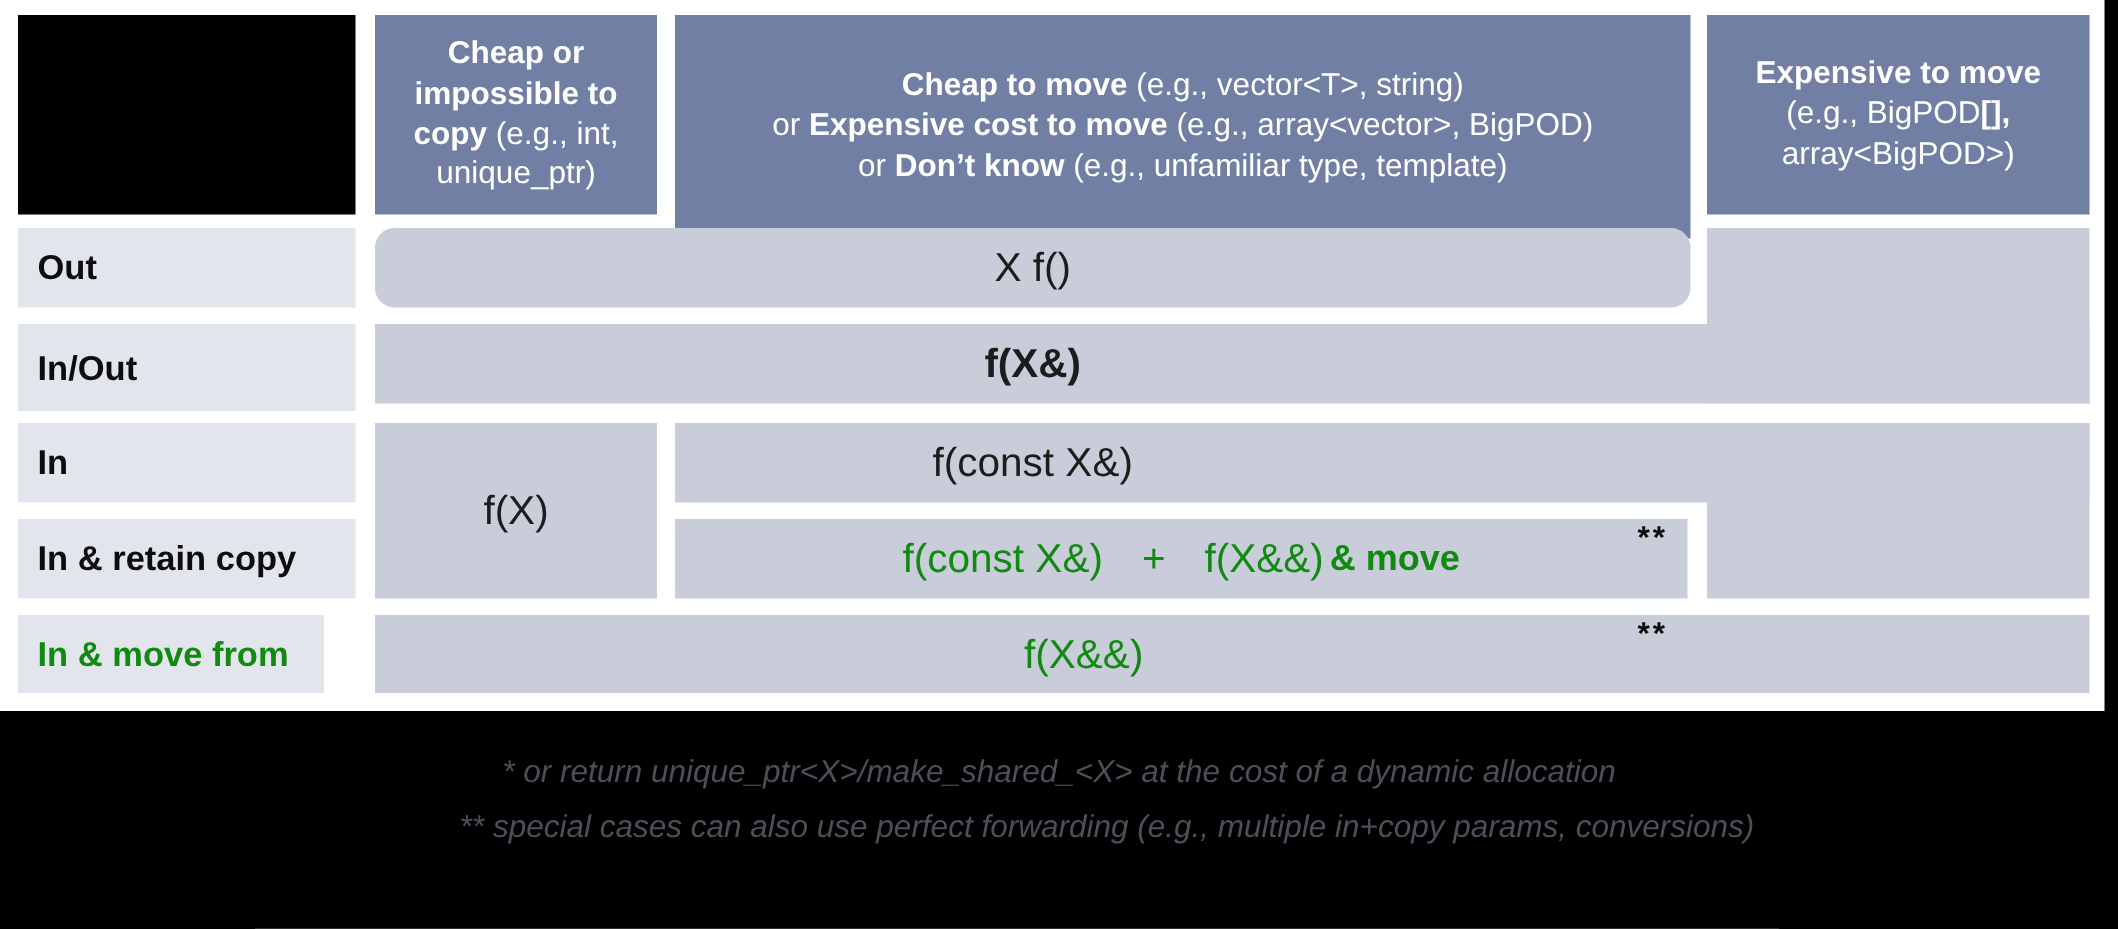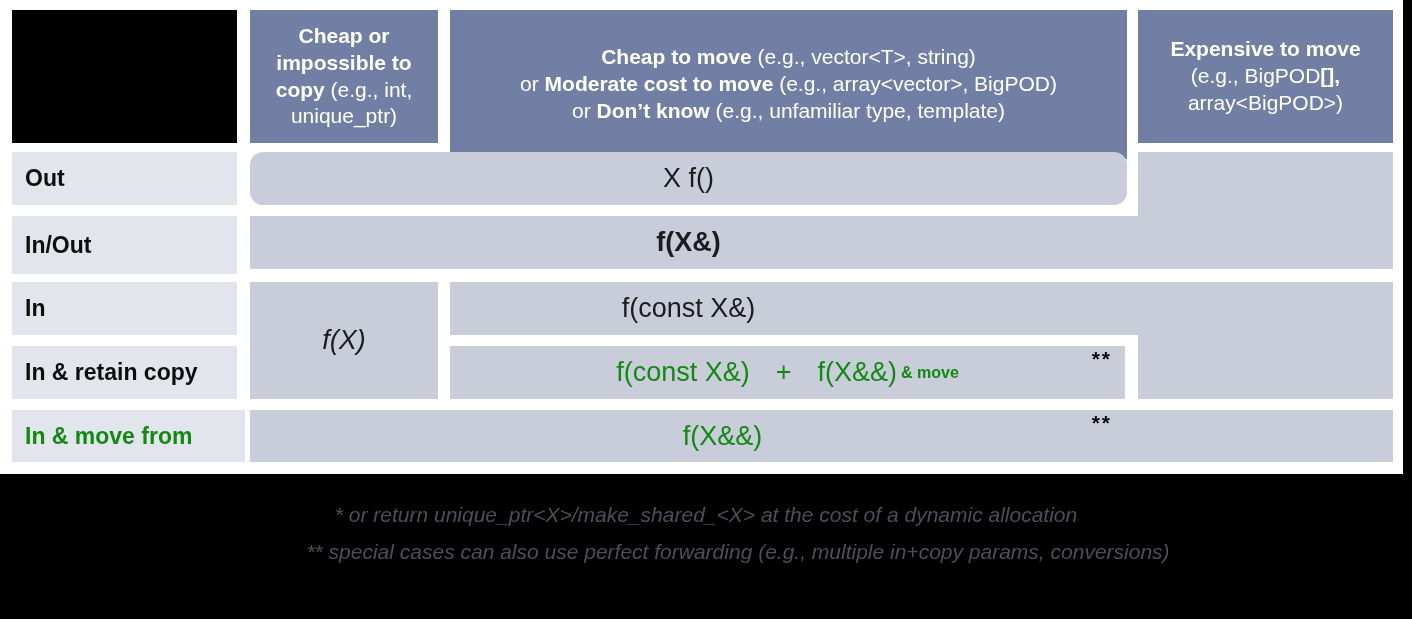--- a/index.html
+++ b/index.html
@@ -12,41 +12,41 @@
        justify-content:center;text-align:center;font-size:21px;line-height:1.28;padding:2px 4px;}
   .hdr .b{font-weight:bold;}
   .rowlabel{background:var(--label-bg,#E3E5EC);color:#0d0d0d;font-weight:bold;font-size:23px;
             display:flex;align-items:center;padding-left:13px;}
   .cell{background:var(--cell-bg,#C9CDD9);}
   .codecell{display:flex;align-items:center;justify-content:center;
             font-size:27px;color:#1c1c1c;}
   .inner{position:absolute;top:0;bottom:0;display:flex;align-items:center;justify-content:center;
          font-size:27px;color:#1c1c1c;}
   .green{color:var(--green,#118A11);}
-  .suffix{font-size:16px;margin-left:4px;font-weight:bold;}
+  .suffix{font-size:24px;margin-left:4px;font-weight:bold;}
   .plus{margin:0 26px;}
   .note{position:absolute;font-weight:bold;font-size:21px;color:#0d0d0d;letter-spacing:2px;}
   .foot{position:absolute;left:0;width:100%;text-align:center;font-style:italic;
         font-size:21px;color:var(--footnote-text,#4C4F5A);}
 </style>
 </head>
 <body>
 
 <div class="stage">
   <div class="panel"></div>
 
   <div class="box corner" style="left:12px;top:10px;width:225px;height:133px;"></div>
 
   <div class="box hdr" style="left:250px;top:10px;width:188px;height:133px;">
     <div><span class="b">Cheap or impossible to copy</span><span> (e.g., int, unique_ptr)</span></div>
   </div>
 
   <div class="box hdr" style="left:450px;top:10px;width:677px;height:149px;">
     <div><span class="b">Cheap to move</span><span> (e.g., vector&lt;T&gt;, string)</span></div>
-    <div><span>or </span><span class="b">Moderate cost to move</span><span> (e.g., array&lt;vector&gt;, BigPOD)</span></div>
+    <div><span>or </span><span class="b">Expensive cost to move</span><span> (e.g., array&lt;vector&gt;, BigPOD)</span></div>
     <div><span>or </span><span class="b">Don’t know</span><span> (e.g., unfamiliar type, template)</span></div>
   </div>
 
   <div class="box hdr" style="left:1138px;top:10px;width:255px;height:133px;">
     <div class="b">Expensive to move</div>
     <div><span>(e.g., BigPOD</span><span class="b">[],</span></div>
     <div>array&lt;BigPOD&gt;)</div>
   </div>
 
   <div class="box rowlabel" style="left:12px;top:152px;width:225px;height:53px;">
@@ -54,37 +54,37 @@
     </div>
   <div class="box rowlabel" style="left:12px;top:216px;width:225px;height:58px;">
       <span>In/Out</span>
     </div>
   <div class="box rowlabel" style="left:12px;top:282px;width:225px;height:53px;">
       <span>In</span>
     </div>
   <div class="box rowlabel" style="left:12px;top:346px;width:225px;height:53px;">
       <span>In &amp; retain copy</span>
     </div>
-  <div class="box rowlabel green" style="left:12px;top:410px;width:233px;height:52px;">
+  <div class="box rowlabel green" style="left:12px;top:410px;width:204px;height:52px;">
       <span>In &amp; move from</span>
     </div>
 
   <div class="box cell" style="left:1138px;top:152px;width:255px;height:117px;"></div>
 
   <div class="box cell codecell" style="left:250px;top:152px;width:877px;height:53px;border-radius:13px;">
       <span>X f()</span>
     </div>
 
   <div class="box cell" style="left:250px;top:216px;width:1143px;height:53px;font-weight:bold;">
     <div class="inner" style="left:0;width:877px;">
         <span>f(X&amp;)</span>
       </div>
   </div>
 
-  <div class="box cell codecell" style="left:250px;top:282px;width:188px;height:117px;font-style:italic;">
+  <div class="box cell codecell" style="left:250px;top:282px;width:188px;height:117px;">
       <span>f(X)</span>
     </div>
 
   <div class="box cell" style="left:1138px;top:282px;width:255px;height:117px;"></div>
 
   <div class="box cell" style="left:450px;top:282px;width:943px;height:53px;">
     <div class="inner" style="left:-200px;width:877px;">
         <span>f(const X&amp;)</span>
       </div>
   </div>

